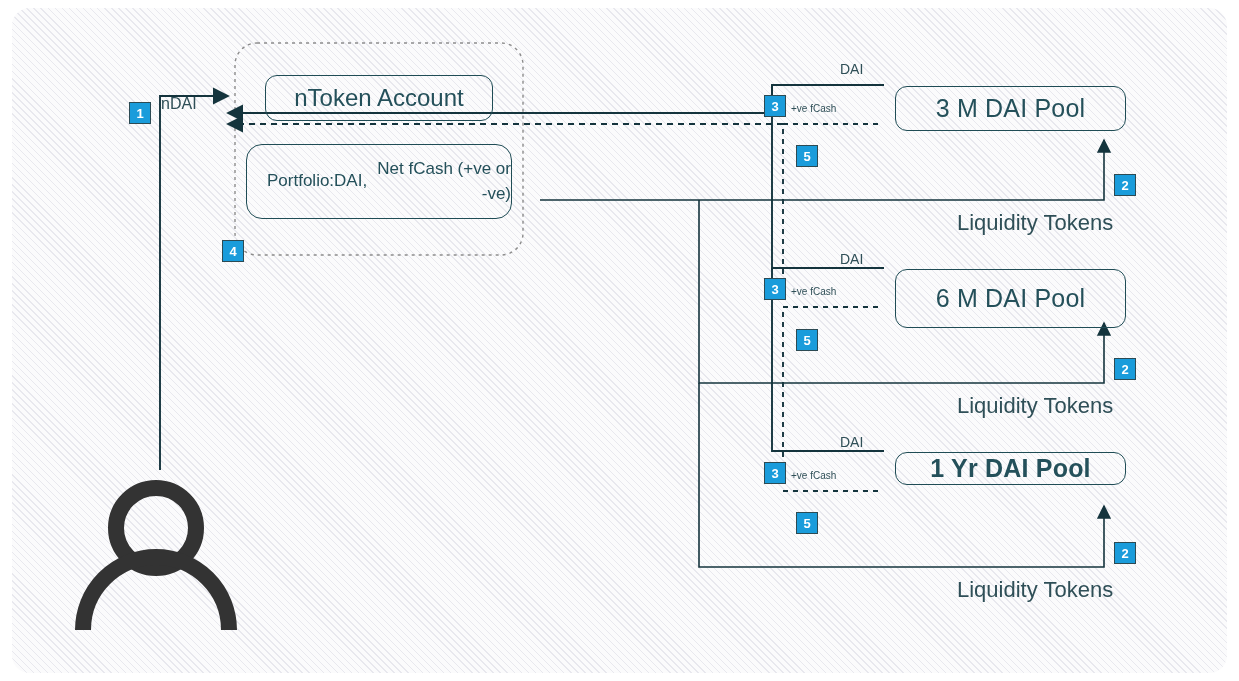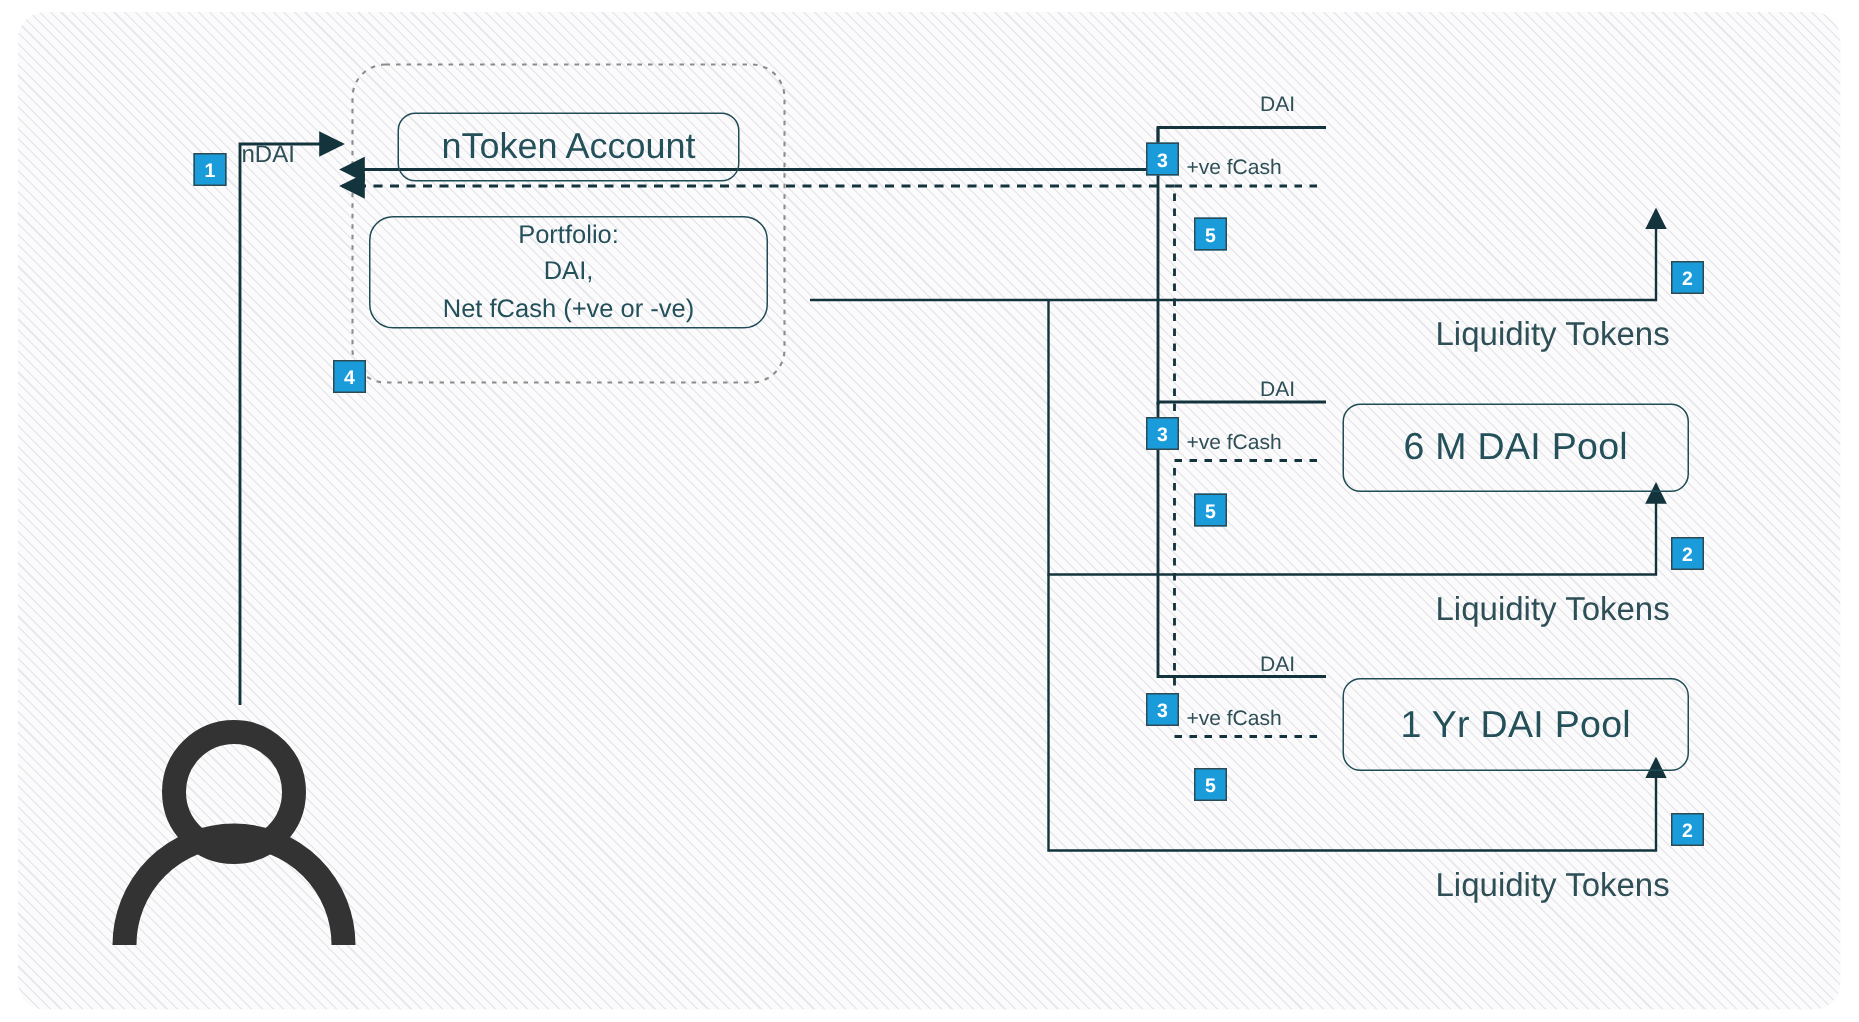--- a/index.html
+++ b/index.html
@@ -26,21 +26,21 @@
   .portfolio-box{font-size:17px;line-height:1.45;border-radius:16px;}
   .badge{
     position:absolute;width:22px;height:22px;box-sizing:border-box;
     background:#1a9cdb;border:1.5px solid #2c4a53;
     color:#ffffff;font-size:13px;font-weight:bold;
     display:flex;align-items:center;justify-content:center;
     line-height:1;
   }
   .lbl{position:absolute;color:#2f4f57;white-space:nowrap;}
   .lbl-dai{font-size:14px;margin-left:34px;}
-  .lbl-fcash{font-size:14px;}
+  .lbl-fcash{font-size:10px;}
   .lbl-liq{font-size:22px;}
   .lbl-ndai{font-size:16px;}
   .portline{display:block;}
 </style>
 </head>
 <body>
 
 <div id="stage">
   <div id="canvas"></div>
 
@@ -77,30 +77,33 @@
     <g>
       <circle cx="156" cy="528" r="40" fill="none" stroke="#333333" stroke-width="16"></circle>
       <path d="M83,630 a73,73 0 0 1 146,0" fill="none" stroke="#333333" stroke-width="16"></path>
     </g>
   </svg>
 
   <div class="nodebox ntoken-box" style="left:265px;top:75px;width:228px;height:46px;">
     <span>nToken Account</span>
   </div>
 
-  <div class="nodebox portfolio-box" style="left:246px;top:144px;width:266px;height:75px;flex-direction:column;">
+  <div class="nodebox portfolio-box" style="left:246px;top:144px;width:266px;height:75px;padding-left:20px;">
     <span class="portline">Portfolio:</span>
     <span class="portline">DAI,</span>
     <span class="portline">Net fCash (+ve or -ve)</span>
   </div>
 
+  <div class="nodebox pool-box" style="left:895px;top:86px;width:231px;height:45px;">
+    <span>3 M DAI Pool</span>
+  </div>
   <div class="nodebox pool-box" style="left:895px;top:269px;width:231px;height:59px;">
     <span>6 M DAI Pool</span>
   </div>
-  <div class="nodebox pool-box" style="left:895px;top:452px;width:231px;height:62px;">
+  <div class="nodebox pool-box" style="left:895px;top:452px;width:231px;height:33px;font-weight:bold;">
     <span>1 Yr DAI Pool</span>
   </div>
 
   <div class="lbl lbl-ndai" style="left:161px;top:66px;margin-top:29px;">nDAI</div>
 
   <div class="lbl lbl-dai" style="left:806px;top:61px;">DAI</div>
   <div class="lbl lbl-dai" style="left:806px;top:251px;">DAI</div>
   <div class="lbl lbl-dai" style="left:806px;top:434px;">DAI</div>
 
   <div class="lbl lbl-fcash" style="left:791px;top:103px;">+ve fCash</div>

